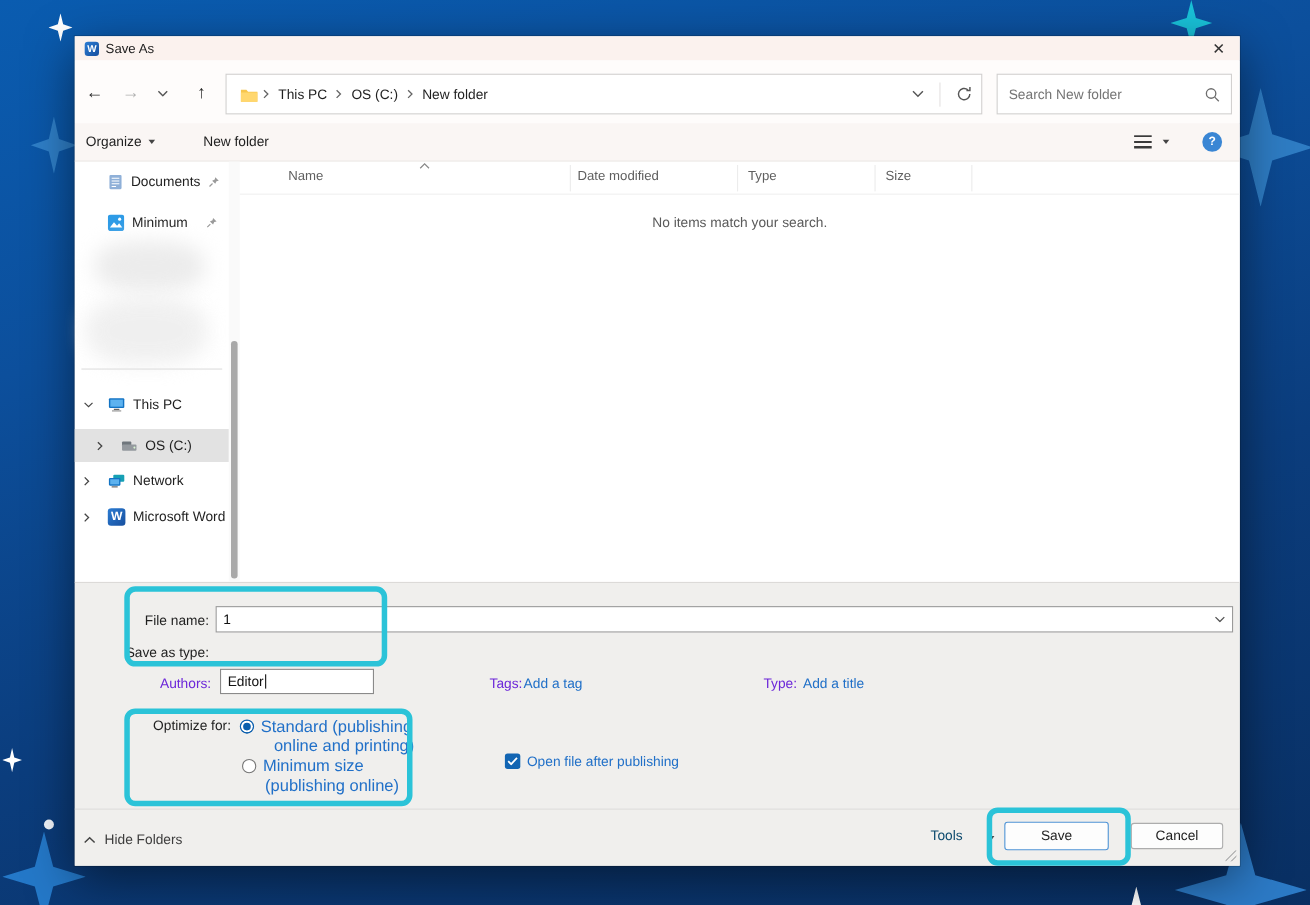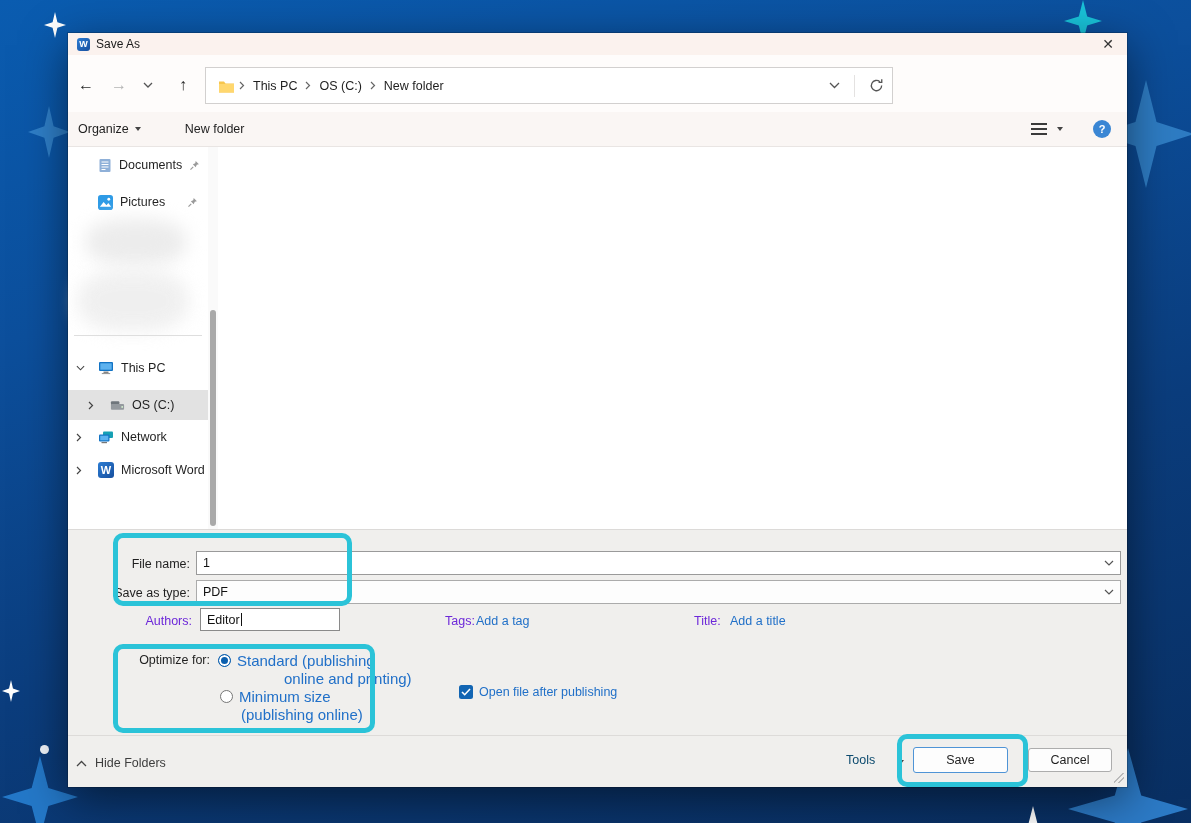--- a/index.html
+++ b/index.html
@@ -148,20 +148,29 @@
         <span class="vline"></span>
         <span>
             <svg width="15" height="15" viewBox="0 0 16 16">
               <path d="M13.5 8A5.5 5.5 0 1 1 11.6 3.9" fill="none" stroke="#555" stroke-width="1.4"></path>
               <path d="M13.6 1.2v3.4h-3.4" fill="none" stroke="#555" stroke-width="1.4"></path>
             </svg>
           </span>
       </span>
     </div>
 
+    <div class="searchbox">
+      <input placeholder="Search New folder" style="">
+      <span style="margin-right:10px;">
+          <svg width="14" height="14" viewBox="0 0 14 14">
+            <circle cx="6" cy="6" r="4.3" fill="none" stroke="#6e6e6e" stroke-width="1.2"></circle>
+            <path d="M9.3 9.3L13 13" stroke="#6e6e6e" stroke-width="1.2"></path>
+          </svg>
+        </span>
+    </div>
   </div>
 
   <div class="toolbar">
     <span class="tb-item">
       <span>Organize</span>
       <span class="tri-down"></span>
     </span>
     <span class="tb-item" style="margin-left:24px;">
       <span>New folder</span>
     </span>
@@ -190,21 +199,21 @@
           </span>
       </div>
       <div class="side-row" style="top:42px;">
         <span>
             <svg width="15" height="15" viewBox="0 0 16 16">
               <rect width="16" height="16" rx="3" fill="#2e9be6"></rect>
               <path d="M2 12.5l4-5 3 3.5 2-2.5 3 4z" fill="#fff"></path>
               <circle cx="11.5" cy="4.5" r="1.5" fill="#fff"></circle>
             </svg>
           </span>
-        <span>Pictures</span>
+        <span>Minimum</span>
         <span class="pin">
             <svg width="11" height="11" viewBox="0 0 12 12">
               <path d="M7.3 1.2l3.5 3.5-2.3.5-1.2 2.6-3.1-3.1 2.6-1.2z" fill="#9a9a9a"></path>
               <path d="M4.6 7.4L1.6 10.4" stroke="#9a9a9a" stroke-width="1.2"></path>
             </svg>
           </span>
       </div>
 
       <div class="smudge" style="left:18px;top:72px;width:100px;height:46px;"></div>
       <div class="smudge" style="left:10px;top:124px;width:110px;height:60px;opacity:.8;"></div>
@@ -266,64 +275,73 @@
           </span>
         <span class="word-ico w16">W</span>
         <span style="white-space:nowrap;">Microsoft Word</span>
       </div>
     </div>
 
     <div class="scrolltrack">
       <div class="scrollthumb" style="top:163px;height:216px;"></div>
     </div>
 
+    <div class="mainlist">
+      <span class="sortcaret">
+          <svg width="10" height="6" viewBox="0 0 10 6">
+            <path d="M1 5l4-4 4 4" stroke="#888" fill="none" stroke-width="1.1"></path>
+          </svg>
+        </span>
+      <span class="hdr-cell" style="left:44px;">Name</span>
+      <span class="hdr-div" style="left:300px;"></span>
+      <span class="hdr-cell" style="left:307px;">Date modified</span>
+      <span class="hdr-div" style="left:452px;"></span>
+      <span class="hdr-cell" style="left:462px;">Type</span>
+      <span class="hdr-div" style="left:577px;"></span>
+      <span class="hdr-cell" style="left:587px;">Size</span>
+      <span class="hdr-div" style="left:665px;"></span>
+      <div class="hdr-border"></div>
+      <div class="emptymsg">No items match your search.</div>
+    </div>
   </div>
 
   <div class="lower">
 
     <div class="hl-box" style="left:45px;top:3px;width:239px;height:73px;"></div>
 
     <span class="lbl-r" style="left:0;top:27px;width:122px;">File name:</span>
     <div class="field" style="left:128px;top:21px;width:925px;height:24px;">
       <span>1</span>
       <span class="fchev">
           <svg width="10" height="6" viewBox="0 0 10 6">
             <path d="M1 1l4 4 4-4" stroke="#555" fill="none" stroke-width="1.2"></path>
           </svg>
         </span>
     </div>
 
     <span class="lbl-r" style="left:0;top:56px;width:122px;">Save as type:</span>
-    <div class="field" style="left:128px;top:50px;width:925px;height:24px;border-color:#ababab;background:#fdfdfd;">
-      <span>PDF</span>
-      <span class="fchev">
-          <svg width="10" height="6" viewBox="0 0 10 6">
-            <path d="M1 1l4 4 4-4" stroke="#555" fill="none" stroke-width="1.2"></path>
-          </svg>
-        </span>
-    </div>
 
     <span class="lbl-r lbl-gray" style="left:0;top:84px;width:124px;">Authors:</span>
     <div class="field" style="left:132px;top:78px;width:140px;height:23px;border-color:#8a8a8a;">
       <span>Editor</span>
       <span class="caret-bar"></span>
     </div>
 
     <span class="lbl-gray" style="position:absolute;left:377px;top:84px;">Tags:</span>
     <span class="blue" style="position:absolute;left:408px;top:84px;">Add a tag</span>
 
-    <span class="lbl-gray" style="position:absolute;left:626px;top:84px;">Title:</span>
+    <span class="lbl-gray" style="position:absolute;left:626px;top:84px;">Type:</span>
     <span class="blue" style="position:absolute;left:662px;top:84px;">Add a title</span>
 
     <div class="hl-box" style="left:45px;top:114px;width:262px;height:89px;"></div>
 
     <span class="lbl-r" style="left:20px;top:123px;width:122px;">Optimize for:</span>
     <span class="radio on" style="left:150px;top:124px;"></span>
     <span class="optline" style="left:169px;top:122px;">Standard (publishing</span>
-    <span class="optline" style="left:181px;top:140px;margin-left:35px;">online and printing)</span>
+    <span class="optline" style="left:181px;top:140px;">online and printing)</span>
     <span class="radio off" style="left:152px;top:160px;"></span>
     <span class="optline" style="left:171px;top:158px;">Minimum size</span>
     <span class="optline" style="left:173px;top:176px;">(publishing online)</span>
 
     <span class="checkbox" style="left:391px;top:155px;">
         <svg width="10" height="8" viewBox="0 0 10 8">
           <path d="M1 4l2.7 2.7L9 1" stroke="#fff" fill="none" stroke-width="1.6"></path>
         </svg>
       </span>
     <span class="blue" style="position:absolute;left:411px;top:155px;">Open file after publishing</span>

